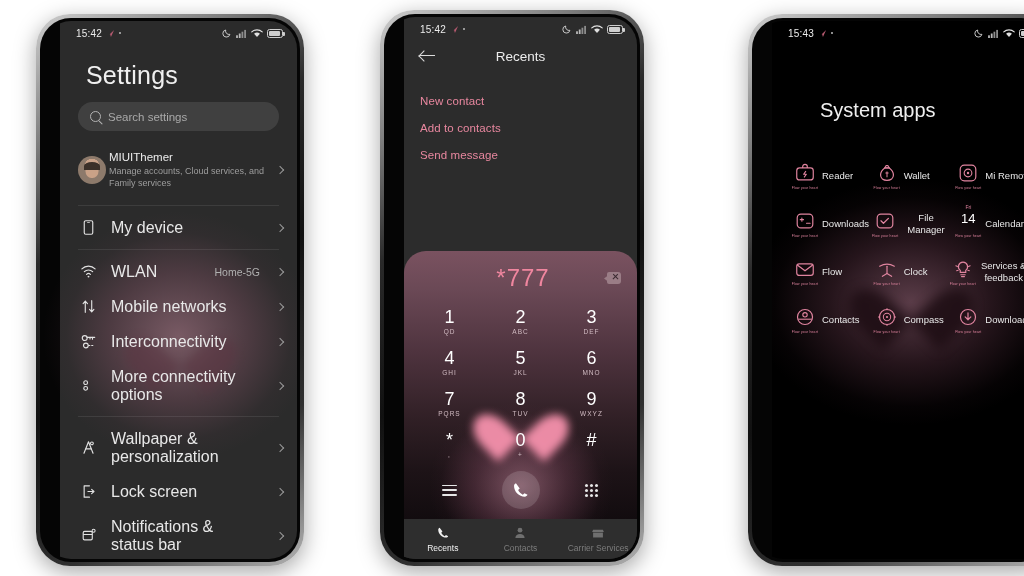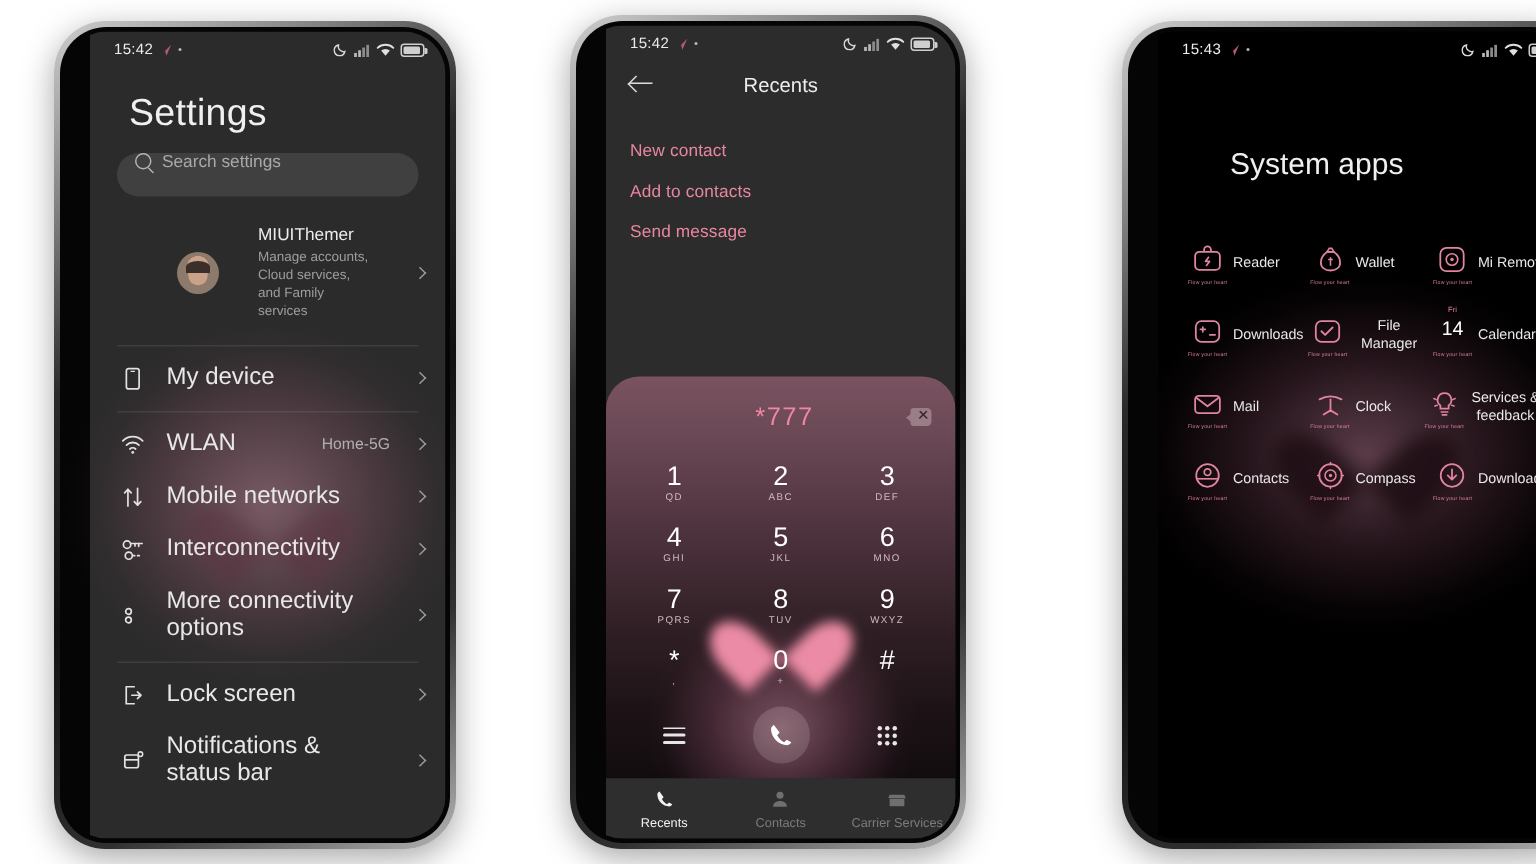--- a/index.html
+++ b/index.html
@@ -83,29 +83,29 @@
   .heart-shape::after { right:0; transform: rotate(45deg);  transform-origin: 0 100%; }
 
   .set-body { position:relative; z-index:3; padding: 0 0 0 0; height: calc(100% - 22px); overflow:hidden;}
   .set-title {
     font-size: 25px; color: #f0f0f0; font-weight: 400;
     padding: 18px 0 12px 26px; letter-spacing:.2px;
   }
   .searchbar {
     margin: 0 18px 14px 18px; height: 29px; border-radius: 15px;
     background: rgba(255,255,255,.10);
-    display:flex; gap:7px; padding: 0 12px;
+    display:flex; align-items:center; gap:7px; padding: 0 12px;
   }
   .search-ico { width:11px; height:11px; border:1.3px solid #b3b3b3; border-radius:50%; position:relative; flex:none;}
   .search-ico::after{ content:""; position:absolute; right:-3px; bottom:-2.5px; width:5px; height:1.3px;
                       background:#b3b3b3; transform:rotate(45deg); border-radius:1px;}
   .search-ph { font-size: 11.5px; color:#a9a9a9; }
 
   .acct {
-    display:flex; align-items:center; gap:26px; padding: 6px 14px 12px 18px; margin-left: 40px;
+    display:flex; align-items:center; gap:3px; padding: 6px 14px 12px 18px;
   }
   .avatar {
     width:28px; height:28px; border-radius:50%; flex:none; overflow:hidden;
     background: radial-gradient(circle at 50% 36%, #c9a289 0 32%, #8d7a6b 33% 100%);
     position:relative;
   }
   .avatar::before{ content:""; position:absolute; left:50%; top:50%; transform:translate(-50%,-46%);
     width:13px; height:15px; border-radius:50% 50% 45% 45%; background:#caa287; }
   .avatar::after{ content:""; position:absolute; left:50%; top:21%; transform:translateX(-50%);
     width:16px; height:8px; border-radius:50% 50% 0 0; background:#3b3029; }
@@ -156,21 +156,21 @@
     background: radial-gradient(ellipse 50% 50% at 50% 50%, rgba(255,170,200,.42) 0%, rgba(230,130,170,.20) 40%, rgba(120,60,85,.04) 70%, rgba(0,0,0,0) 80%);
     pointer-events:none;
   }
   .kp-heart{
     position:absolute; left:50%; top:142px; transform:translateX(-50%);
     width:64px; height:58px; filter: blur(4px); opacity:.95; pointer-events:none;
   }
   .kp-heart .heart-shape::before, .kp-heart .heart-shape::after { background:#f591ac; }
 
   .number-row { position:relative; z-index:3; display:flex; align-items:center; height:34px; padding:0 16px;}
-  .number { flex:1; text-align:center; font-size:17px; color:#f0869f; letter-spacing:1px; padding-left:22px;}
+  .number { flex:1; text-align:center; font-size:24px; color:#f0869f; letter-spacing:1px; padding-left:22px;}
   .bksp { width:17px; height:12px; position:relative; flex:none;}
   .bksp::before{ content:""; position:absolute; left:3px; top:0; width:14px; height:12px;
      background:#9a7d86; border-radius:2px 3px 3px 2px;}
   .bksp::after{ content:""; position:absolute; left:0; top:0; width:8px; height:12px;
      background:#9a7d86; clip-path: polygon(100% 0,100% 100%,0 50%); }
   .bksp i{ position:absolute; z-index:2; left:8px; top:4px; width:7px; height:1.4px; background:#3a2a30; transform:rotate(45deg);}
   .bksp u{ position:absolute; z-index:2; left:8px; top:4px; width:7px; height:1.4px; background:#3a2a30; transform:rotate(-45deg);}
 
   .keys { position:relative; z-index:3; display:grid; grid-template-columns:repeat(3,1fr); padding: 6px 10px 2px; }
   .key { text-align:center; padding: 7px 0 6px; }
@@ -354,20 +354,32 @@
                 <circle cx="6" cy="12" r="2" fill="none" stroke="#e2e2e2" stroke-width="1.2"></circle>
               </svg>
             </span>
             <span class="lbl">More connectivity options</span>
             <span class="val"></span>
             <span class="chev"></span>
           </div>
 
           <div class="sdiv"></div>
 
+          <div class="srow">
+            <span class="ic">
+              <svg width="17" height="17" viewBox="0 0 18 18">
+                <path d="M4.2 15 L9 3 L13.8 15" fill="none" stroke="#e2e2e2" stroke-width="1.2" stroke-linecap="round" stroke-linejoin="round"></path>
+                <path d="M6.3 10.4 H11.7" stroke="#e2e2e2" stroke-width="1.2" stroke-linecap="round"></path>
+                <circle cx="12.6" cy="4.6" r="1.5" fill="none" stroke="#e2e2e2" stroke-width="1.1"></circle>
+              </svg>
+            </span>
+            <span class="lbl">Wallpaper &amp; personalization</span>
+            <span class="val"></span>
+            <span class="chev"></span>
+          </div>
 
           <div class="srow">
             <span class="ic">
               <svg width="17" height="17" viewBox="0 0 18 18">
                 <path d="M10 3 H4.4 V15 H10" fill="none" stroke="#e2e2e2" stroke-width="1.2" stroke-linecap="round" stroke-linejoin="round"></path>
                 <path d="M8.4 9 H14.6 M12.3 6.7 L14.8 9 L12.3 11.3" fill="none" stroke="#e2e2e2" stroke-width="1.2" stroke-linecap="round" stroke-linejoin="round"></path>
               </svg>
             </span>
             <span class="lbl">Lock screen</span>
             <span class="val"></span>
@@ -680,21 +692,21 @@
 
           <div class="app">
             <div class="app-ic">
               <svg width="22" height="22" viewBox="0 0 24 24">
                 <rect x="3" y="6.5" width="18" height="12.5" rx="2.6" fill="none" stroke="#e0849f" stroke-width="1.3"></rect>
                 <path d="M3.6 7.6L12 14l8.4-6.4" fill="none" stroke="#e0849f" stroke-width="1.3" stroke-linejoin="round"></path>
               </svg>
               <span class="badge-heart"><span class="heart-shape"></span></span>
               <span class="mini">Flow your heart</span>
             </div>
-            <div class="app-lbl">Mail</div>
+            <div class="app-lbl">Flow</div>
           </div>
 
           <div class="app">
             <div class="app-ic">
               <svg width="22" height="22" viewBox="0 0 24 24">
                 <path d="M4 9 Q12 4.5 20 9" fill="none" stroke="#e0849f" stroke-width="1.3" stroke-linecap="round"></path>
                 <path d="M12 9v8" stroke="#e0849f" stroke-width="1.3" stroke-linecap="round"></path>
                 <path d="M7 20l5-3 5 3" fill="none" stroke="#e0849f" stroke-width="1.3" stroke-linecap="round" stroke-linejoin="round"></path>
               </svg>
               <span class="badge-heart"><span class="heart-shape"></span></span>

